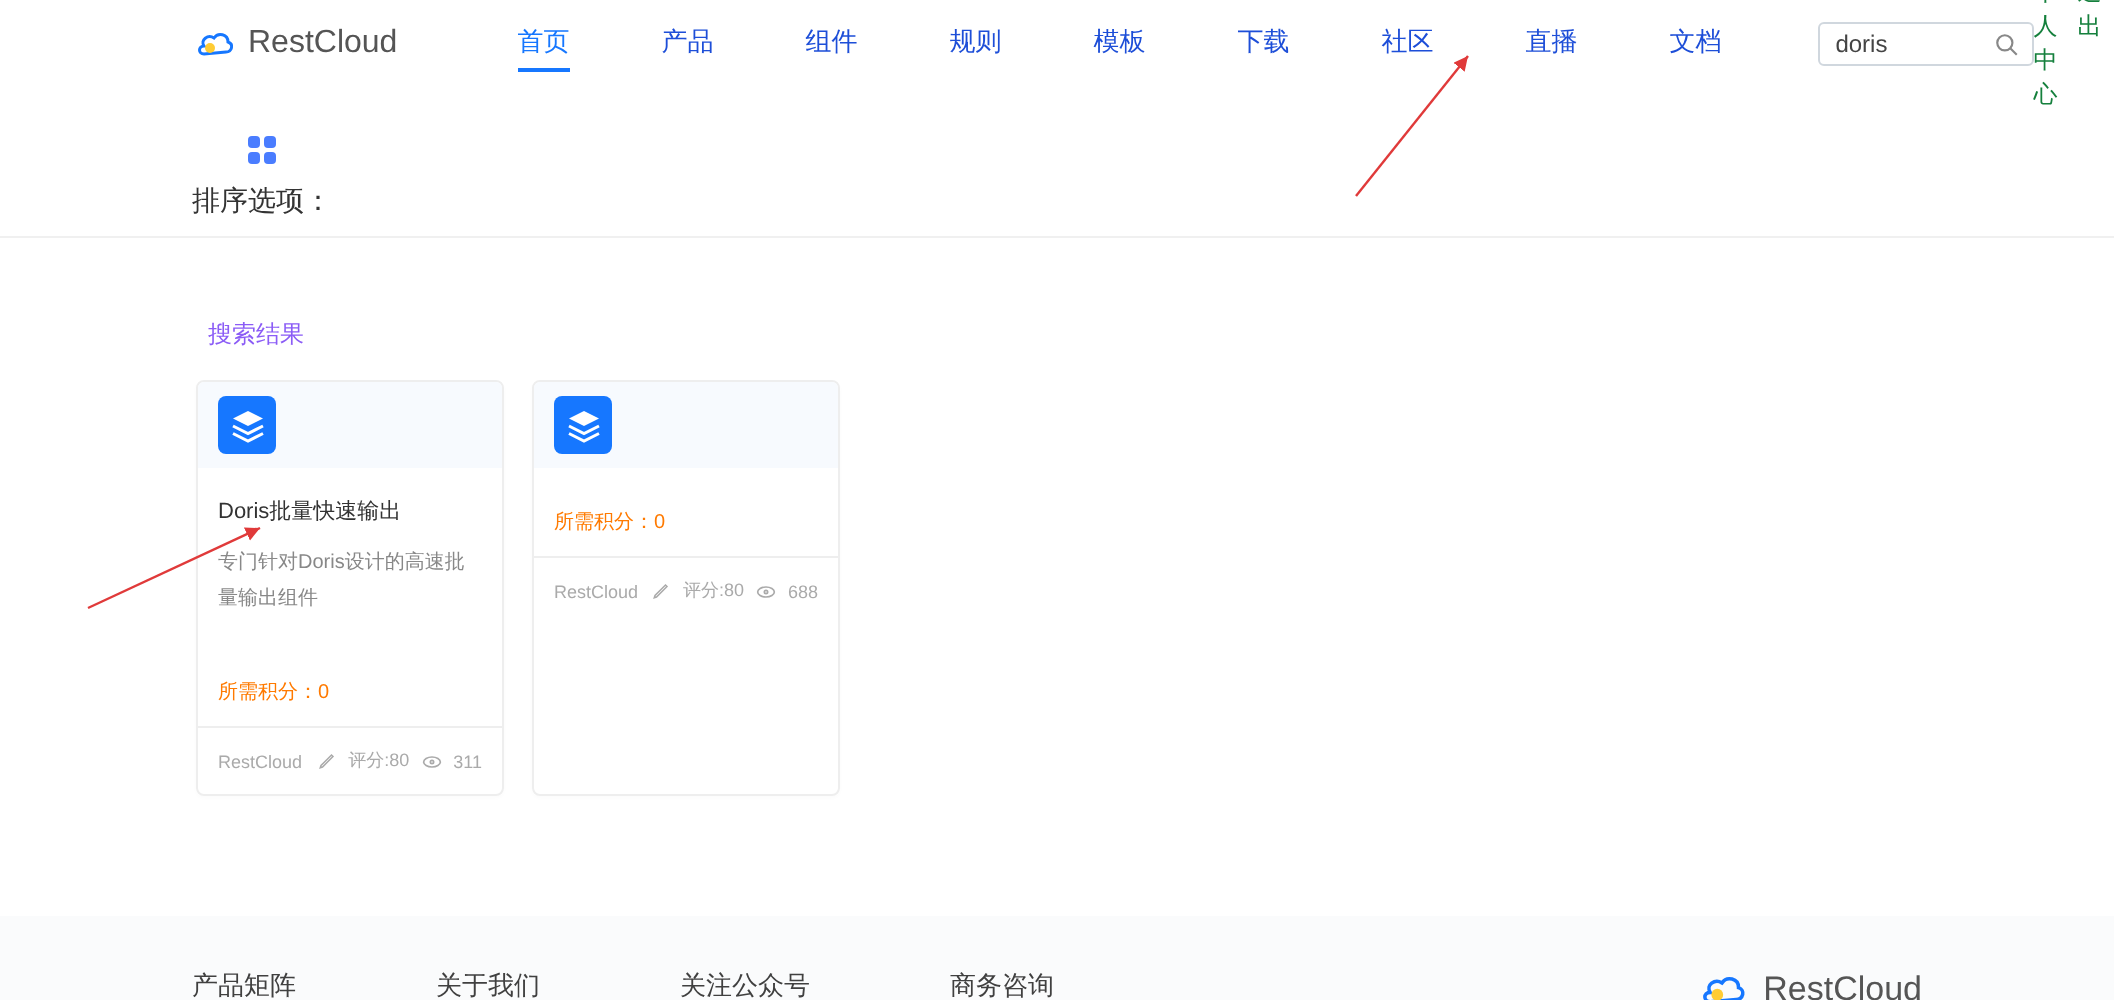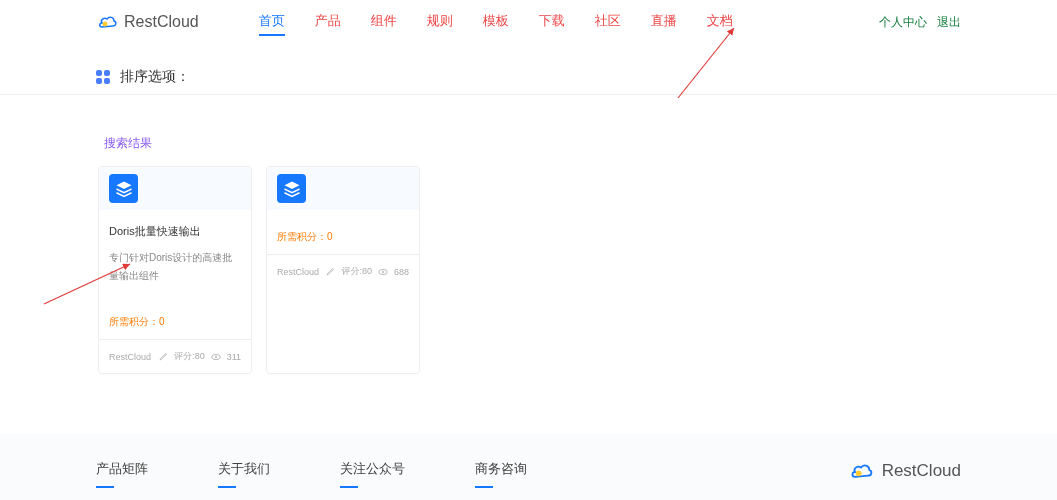--- a/index.html
+++ b/index.html
@@ -27,26 +27,26 @@
     gap: 6px;
     margin-right: 60px;
   }
   .logo-text {
     font-size: 16px;
     color: #555;
     font-weight: 500;
   }
   .nav {
     display: flex;
-    gap: 30px;
+    gap: 46px;
     flex: 0 0 auto;
   }
   .nav-item {
     font-size: 13px;
-    color: #ef4444;
+    color: #1d4ed8;
     cursor: pointer;
     padding: 4px 0;
   }
   .nav-item.active {
     color: #1677ff;
     border-bottom: 2px solid #1677ff;
   }
   .search {
     margin-left: 48px;
     display: flex;
@@ -81,20 +81,21 @@
   .sortbar {
     display: flex;
     align-items: center;
     padding: 24px 96px 8px 96px;
     border-bottom: 1px solid #f0f0f0;
   }
   .sort-left {
     display: flex;
     align-items: center;
     gap: 10px;
+    flex-direction: column;
   }
   .grid-icon {
     display: grid;
     grid-template-columns: 6px 6px;
     grid-template-rows: 6px 6px;
     gap: 2px;
   }
   .grid-icon div {
     background: #4a7dff;
     border-radius: 2px;
@@ -248,20 +249,29 @@
   <div class="nav">
     <span class="nav-item active">首页</span>
     <span class="nav-item">产品</span>
     <span class="nav-item">组件</span>
     <span class="nav-item">规则</span>
     <span class="nav-item">模板</span>
     <span class="nav-item">下载</span>
     <span class="nav-item">社区</span>
     <span class="nav-item">直播</span>
     <span class="nav-item">文档</span>
+  </div>
+  <div class="search">
+    <input type="text" value="doris" style="">
+    <span class="search-icon-wrap">
+      <svg width="13" height="13" viewBox="0 0 24 24" fill="none" stroke="#888" stroke-width="2">
+        <circle cx="10" cy="10" r="7"></circle>
+            <line x1="15" y1="15" x2="21" y2="21"></line>
+      </svg>
+    </span>
   </div>
   <div class="header-right">
     <span>个人中心</span>
     <span>退出</span>
   </div>
 </div>
 
 <div class="sortbar">
   <div class="sort-left">
     <span class="grid-icon">

